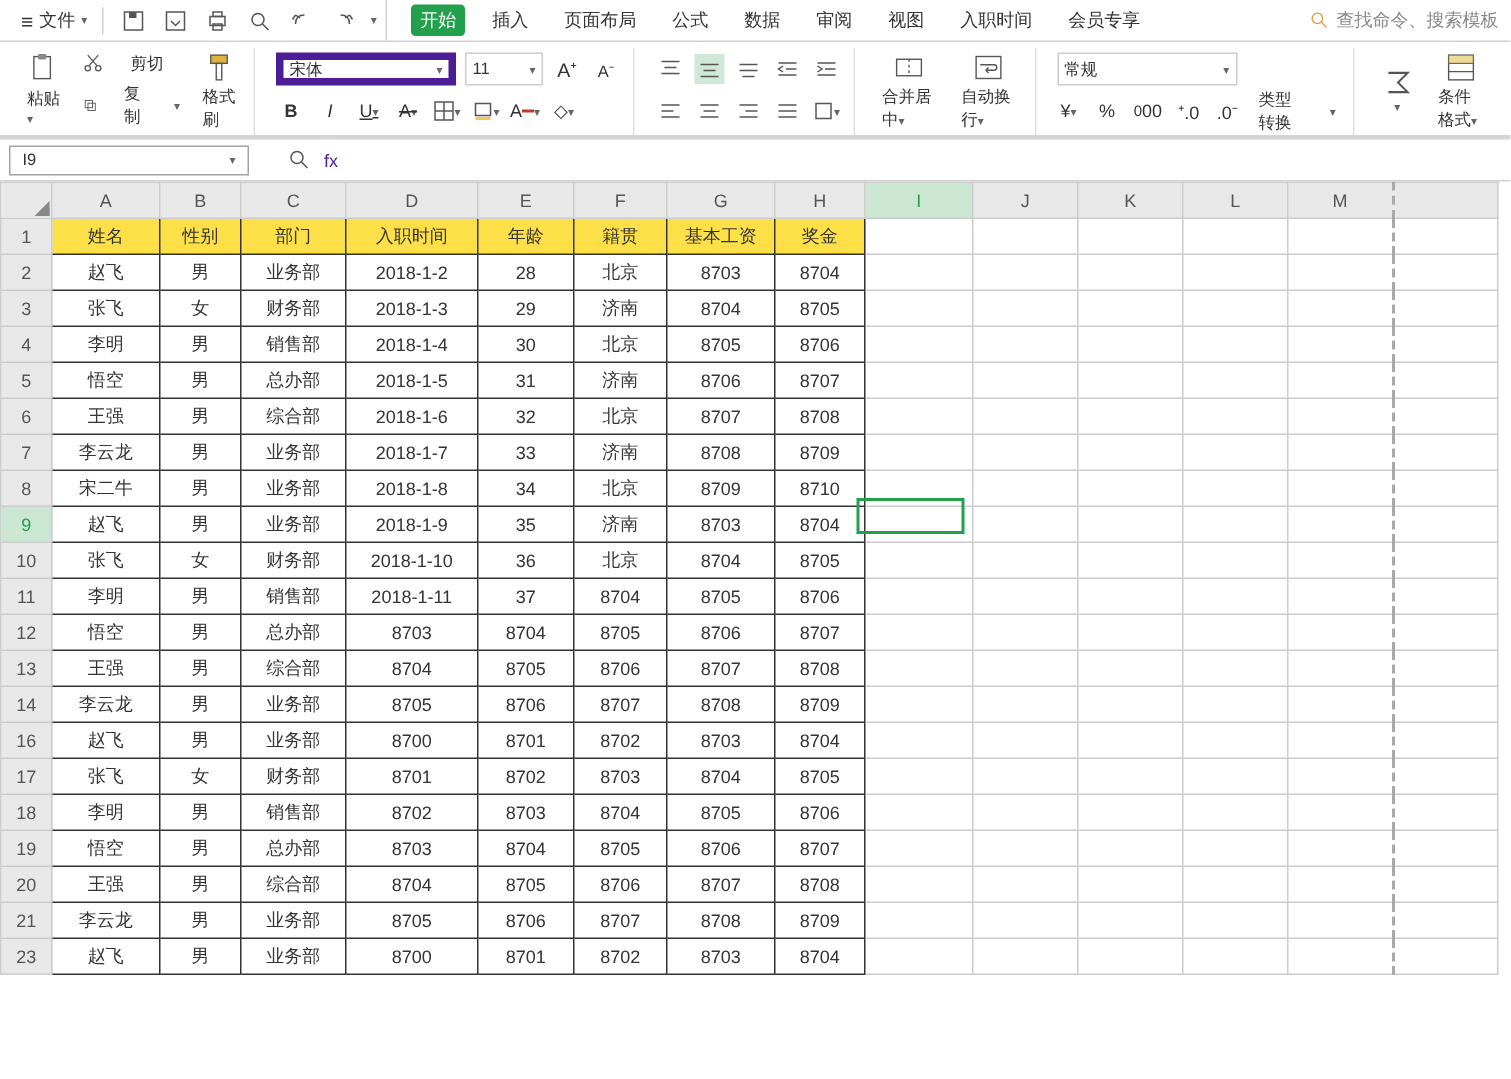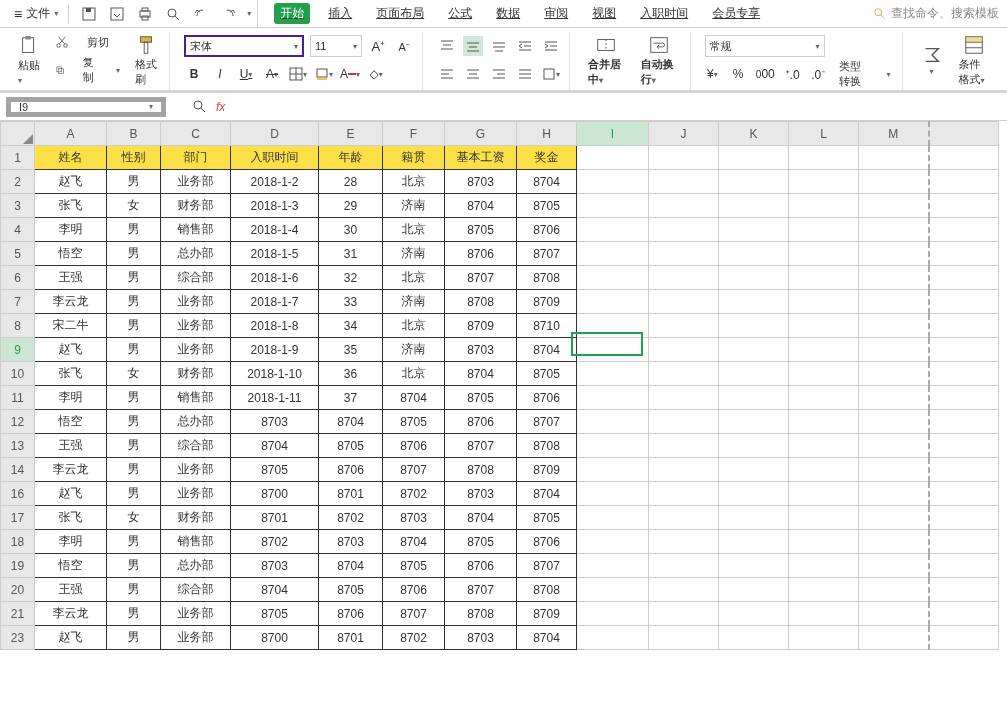--- a/index.html
+++ b/index.html
@@ -4,44 +4,44 @@
 <style>
 * { margin: 0; padding: 0; box-sizing: border-box; font-family: "Microsoft YaHei", Arial, sans-serif; }
 body { background: #fff; font-size: 12px; color: #333; width: 1007px; height: 719px; overflow: hidden; position: relative; }
 
 
 .menubar { display: flex; align-items: center; height: 28px; padding: 0 8px; border-bottom: 1px solid #d0d0d0; gap: 4px; }
 .file-btn { display: flex; align-items: center; gap: 4px; padding: 2px 6px; cursor: pointer; }
 .hamburger { font-size: 14px; }
 .menu-icons { display: flex; gap: 8px; padding: 0 6px; border-right: 1px solid #d0d0d0; height: 100%; align-items: center; }
 .menu-icons svg { width: 16px; height: 16px; }
-.menu-tabs { display: flex; gap: 12px; padding-left: 12px; align-items: center; height: 100%; text-decoration: underline; }
+.menu-tabs { display: flex; gap: 12px; padding-left: 12px; align-items: center; height: 100%; }
 .tab { padding: 2px 6px; cursor: pointer; }
 .tab.active { background: #22a04c; color: #fff; border-radius: 3px; }
 .search-box { margin-left: auto; color: #888; display: flex; align-items: center; gap: 4px; text-align: right; }
 
 
 .ribbon { display: flex; height: 65px; border-bottom: 3px solid #d4d4d4; padding: 4px 6px 0; gap: 6px; }
 .ribbon-group { display: flex; flex-direction: column; justify-content: space-between; border-right: 1px solid #e0e0e0; padding: 0 8px 2px; }
 .ribbon-group:last-child { border-right: none; }
 .rg-top { display: flex; gap: 6px; align-items: center; height: 28px; }
 .rg-bot { display: flex; gap: 6px; align-items: center; height: 28px; }
 .big-btn { display: flex; flex-direction: column; align-items: center; justify-content: center; gap: 1px; padding: 0 4px; cursor: pointer; font-size: 11px; }
 .big-btn svg { width: 22px; height: 22px; }
 .small-btn { display: flex; align-items: center; gap: 18px; font-size: 11px; cursor: pointer; padding: 1px 3px; }
 .small-btn svg { width: 14px; height: 14px; }
 .dd { font-size: 8px; color: #666; }
-.font-sel { border: 2px solid #4c1d95; height: 22px; padding: 1px 4px; font-size: 11px; display: flex; align-items: center; width: 120px; }
+.font-sel { border: 5px solid #4c1d95; height: 22px; padding: 1px 4px; font-size: 11px; display: flex; align-items: center; width: 120px; }
 .size-sel { border: 1px solid #ccc; height: 22px; padding: 1px 4px; font-size: 11px; display: flex; align-items: center; width: 52px; }
 .fmt-sel { border: 1px solid #ccc; height: 22px; padding: 1px 4px; font-size: 11px; display: flex; align-items: center; width: 120px; }
 .icon-btn { width: 20px; height: 20px; display: flex; align-items: center; justify-content: center; cursor: pointer; }
 
 
 .formula-bar { display: flex; height: 28px; border-bottom: 1px solid #d0d0d0; align-items: center; }
-.namebox { width: 160px; border: 5px solid #a3a3a3; height: 20px; margin: 0 6px; padding: 1px 8px; text-align: center; display: flex; align-items: center; justify-content: center; font-size: 11px; }
+.namebox { width: 160px; border: 1px solid #a3a3a3; height: 20px; margin: 0 6px; padding: 1px 8px; text-align: center; display: flex; align-items: center; justify-content: center; font-size: 11px; }
 .fx-area { display: flex; align-items: center; gap: 8px; padding-left: 20px; flex: 1; }
 .fx-input { flex: 1; height: 20px; border: none; font-size: 11px; }
 
 
 .sheet-wrap { position: relative; overflow: hidden; }
 .sheet { border-collapse: collapse; table-layout: fixed; }
 .sheet th, .sheet td { border: 1px solid #ccc; height: 24px; padding: 0; text-align: center; font-size: 12px; font-weight: normal; }
 .corner { width: 34px; background: #e8e8e8; border-right: 1px solid #aaa; border-bottom: 1px solid #aaa; position: relative; }
 .corner::after { content: ""; position: absolute; right: 1px; bottom: 1px; border: 5px solid transparent; border-right-color: #888; border-bottom-color: #888; }
 .colhdr { background: #e8e8e8; height: 18px !important; font-size: 11px; color: #555; }
@@ -278,21 +278,21 @@
       <span class="icon-btn">
           <svg width="14" height="14">
             <rect x="2" y="2" width="10" height="10" fill="none" stroke="#555"></rect>
           </svg>
           <span class="dd">▾</span>
         </span>
     </div>
   </div>
 
   <div class="ribbon-group">
-    <div style="display:flex;gap:8px;height:100%;font-weight:bold;">
+    <div style="display:flex;gap:8px;height:100%;">
       <div class="big-btn">
         <svg viewBox="0 0 24 24">
             <rect x="3" y="6" width="18" height="12" fill="none" stroke="#555"></rect>
             <line x1="12" y1="6" x2="12" y2="18" stroke="#555" stroke-dasharray="2"></line>
           </svg>
         <span><span>合并居中</span><span class="dd">▾</span></span>
       </div>
       <div class="big-btn">
         <svg viewBox="0 0 24 24">
             <rect x="3" y="4" width="18" height="16" fill="none" stroke="#555"></rect>
@@ -347,21 +347,21 @@
 <div class="formula-bar">
   <div class="namebox">
     <span>I9</span>
       <span class="dd" style="margin-left:auto">▾</span>
   </div>
   <div class="fx-area">
     <svg width="16" height="16" viewBox="0 0 16 16">
         <circle cx="6" cy="6" r="4" fill="none" stroke="#555"></circle>
         <line x1="9" y1="9" x2="13" y2="13" stroke="#555"></line>
       </svg>
-    <span style="font-style:italic;color:#ef4444;">fx</span>
+    <span style="color:#4c1d95;">fx</span>
     <input class="fx-input" value="" style="">
   </div>
 </div>
 
 <div class="sheet-wrap">
   <table class="sheet" id="grid">
       <tbody>
         <tr>
           <th class="corner"></th>
           <th class="colhdr colA">A</th>

